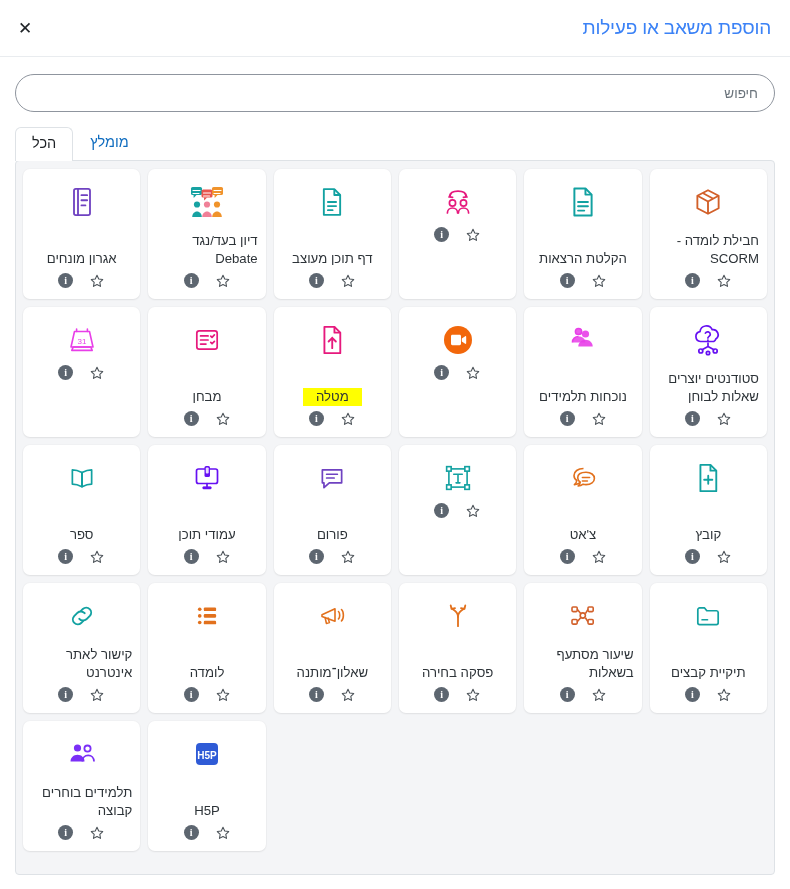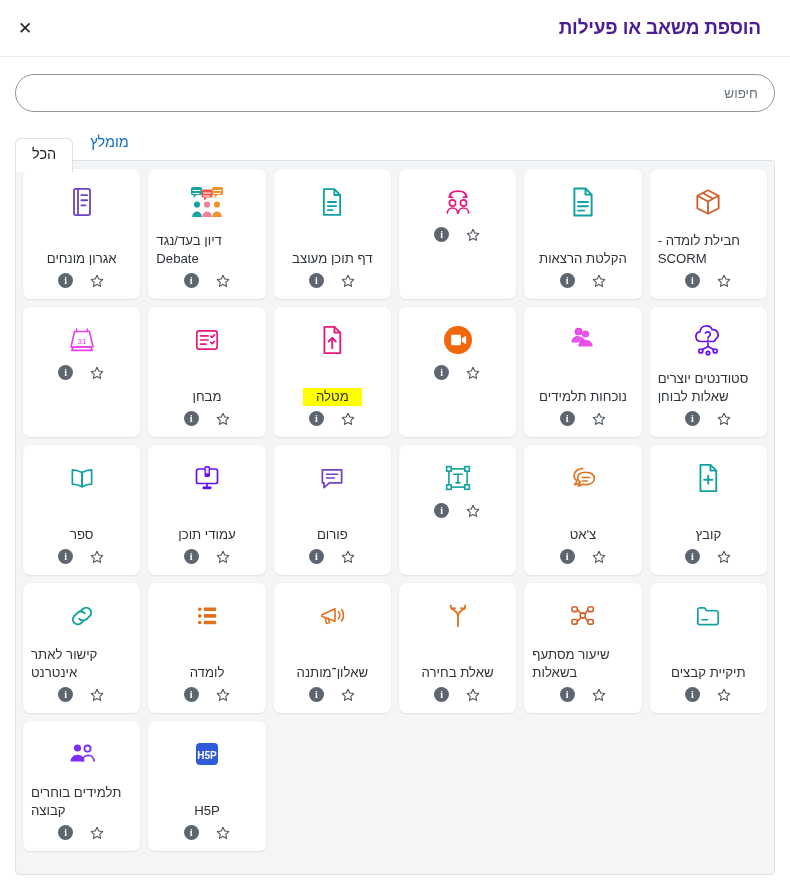--- a/index.html
+++ b/index.html
@@ -19,27 +19,27 @@
     position: relative;
     height: 57px;
     flex: 0 0 57px;
     border-bottom: 1px solid #e9ecef;
     display: flex;
     align-items: center;
     padding: 0 16px;
   }
   .modal-title {
     position: absolute;
-    right: 29px;
+    right: 19px;
     top: 50%;
     transform: translateY(-50%);
     font-size: 19px;
-    font-weight: bold;
+    font-weight: normal;
     letter-spacing: -0.2px;
-    color: #4c1d95;
+    color: #3b82f6;
     white-space: nowrap;
   }
   .close-btn {
     position: absolute;
     left: 12px;
     top: 50%;
     transform: translateY(-50%);
     width: 26px; height: 26px;
     border: 0; background: transparent;
     cursor: pointer;
@@ -89,21 +89,21 @@
     border-radius: 6px 6px 0 0;
     background: transparent;
     font-family: inherit;
     white-space: nowrap;
   }
   .tab.active {
     background: #ffffff;
     border-color: #dee2e6;
     color: #1d2125;
     position: relative;
-    top: 12px;
+    top: 1px;
   }
   .tab.inactive { color: #0f6cbf; }
 
   
   .panel-wrap { padding: 0 15px 14px 15px; flex: 1 1 auto; min-height: 0; }
   .panel {
     border: 1px solid #dee2e6;
     border-radius: 4px;
     background: #f4f5f7;
     height: 100%;
@@ -132,21 +132,21 @@
   .card-icon {
     height: 46px;
     display: flex; align-items: center; justify-content: center;
     margin-bottom: 2px;
   }
   .card-label {
     flex: 1 1 auto;
     display: flex;
     align-items: flex-end;
     justify-content: center;
-    text-align: left;
+    text-align: right;
     font-size: 13.2px;
     line-height: 1.35;
     color: #2d3338;
     padding: 0 2px 5px 2px;
     word-break: break-word;
   }
   .card-label span.hl { background: #ffff00; padding: 0 13px; }
   .card-actions {
     display: flex;
     flex-direction: row-reverse;
@@ -589,21 +589,21 @@
     </div>
   </div>
   <div class="card">
     <div class="card-icon">
               <svg width="30" height="30" viewBox="0 0 28 28" fill="none" stroke="#e2711d" stroke-width="1.7" stroke-linecap="round" stroke-linejoin="round">
                 <path d="M14 23.5V15c0-3 1.2-4.7 3.2-6.1l2.6-1.9"></path>
                 <path d="M14 15c0-3-1.2-4.7-3.2-6.1L8.2 7"></path>
                 <path d="M7.2 4.2 8 7.4l3.2-.7M20.8 4.2 20 7.4l-3.2-.7"></path>
               </svg>
             </div>
-    <div class="card-label">שאלת בחירה</div>
+    <div class="card-label">פסקה בחירה</div>
     <div class="card-actions">
       <span class="info-icon">i</span>
       <span class="star-icon">
                 <svg width="16" height="16" viewBox="0 0 24 24" fill="none" stroke="#4a5157" stroke-width="1.6" stroke-linejoin="round">
                   <path d="M12 3.4l2.6 5.6 6 .8-4.4 4.2 1.1 6.1-5.3-2.9-5.3 2.9 1.1-6.1L3.4 9.8l6-.8z"></path>
                 </svg>
               </span>
     </div>
   </div>
   <div class="card">

